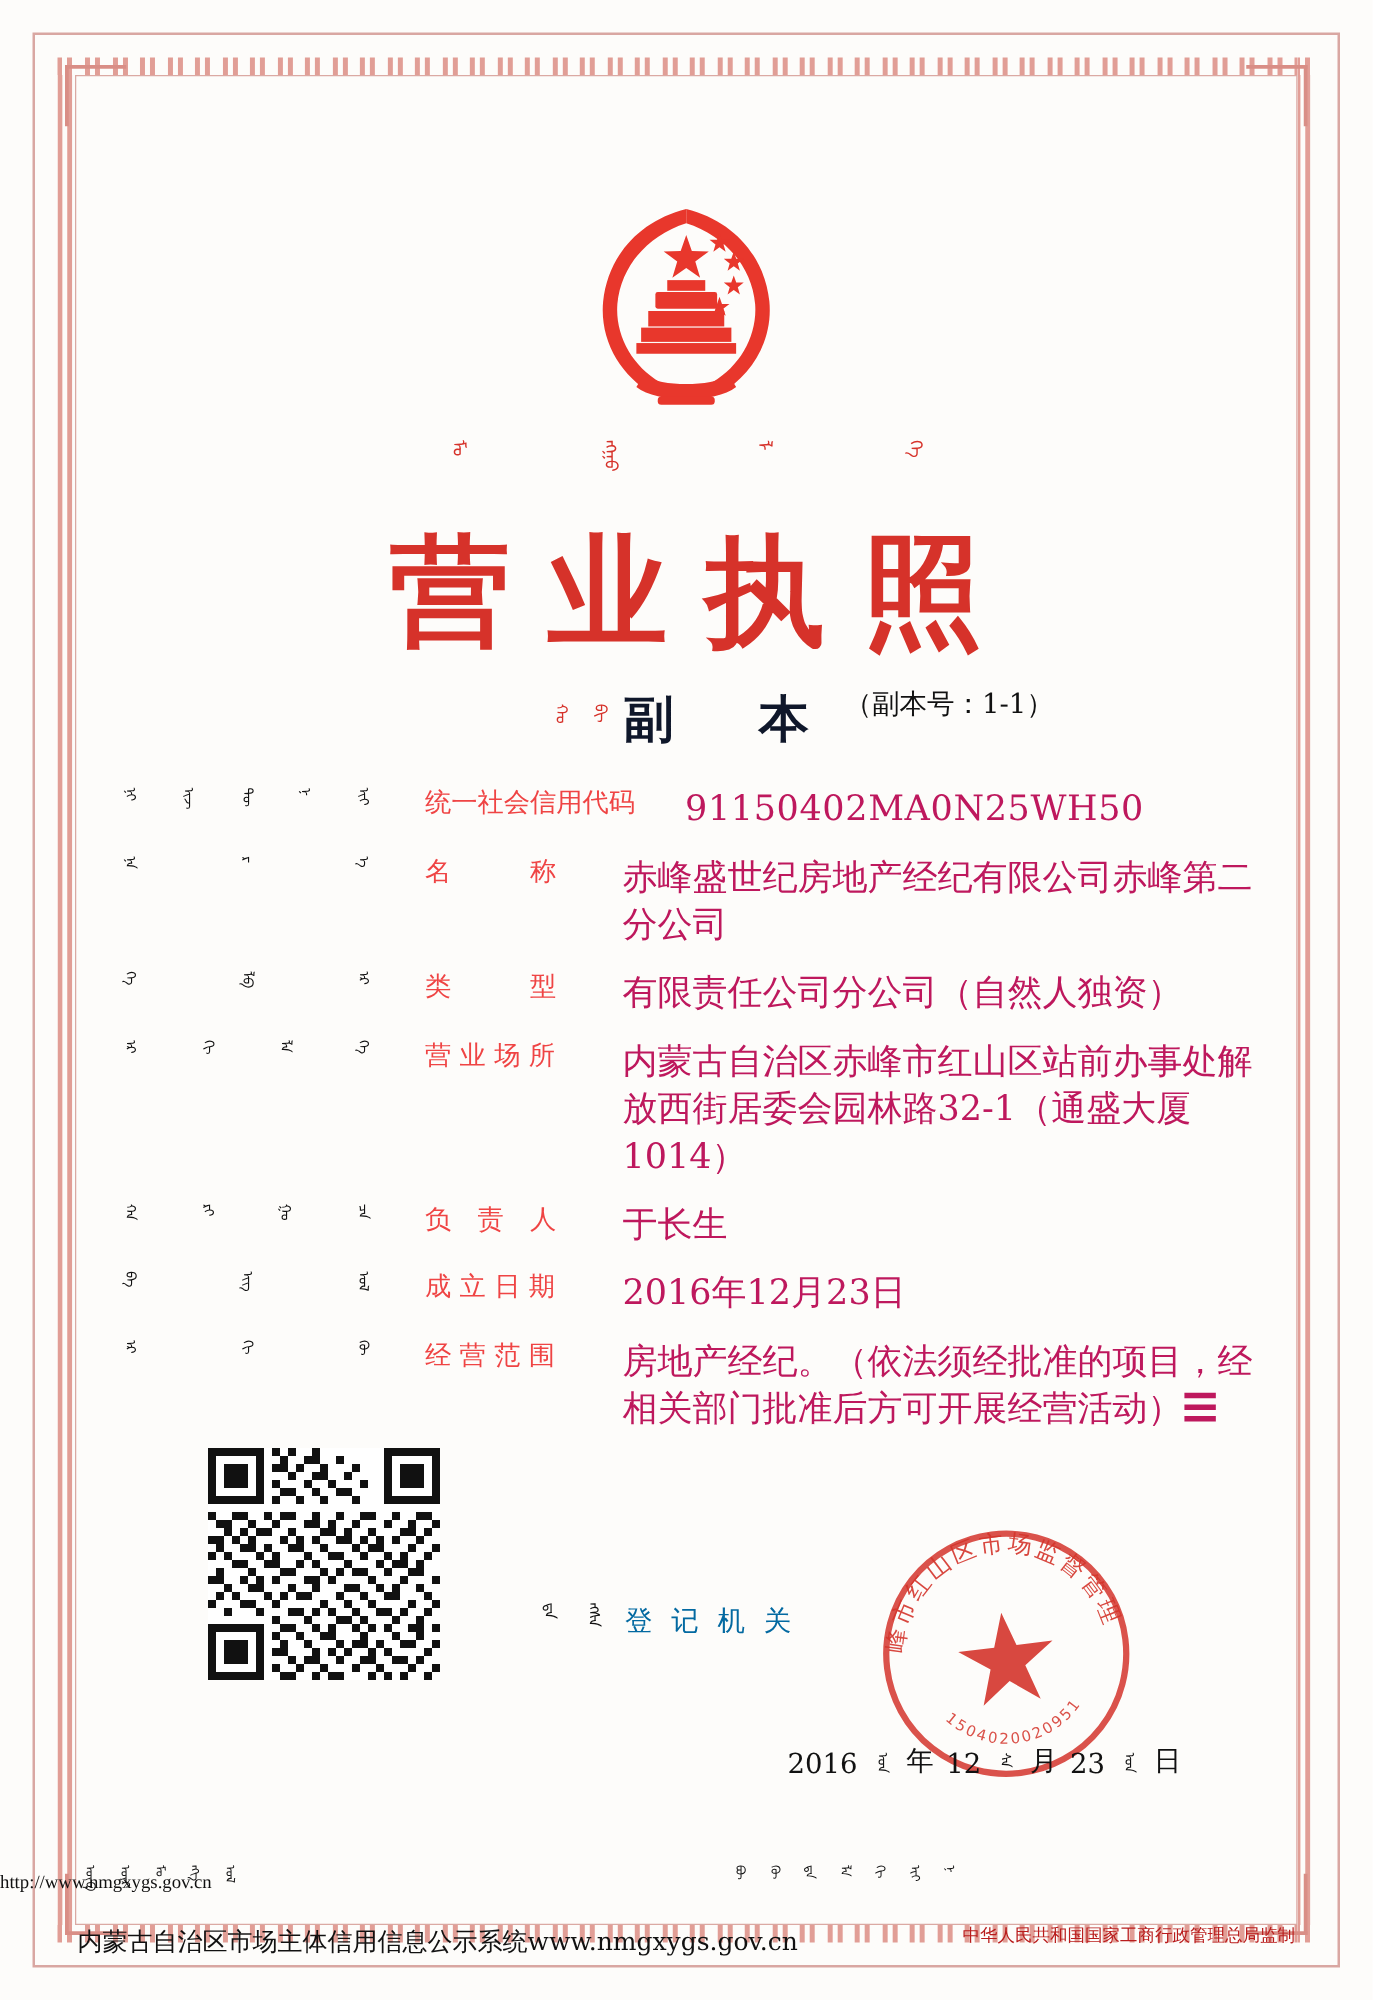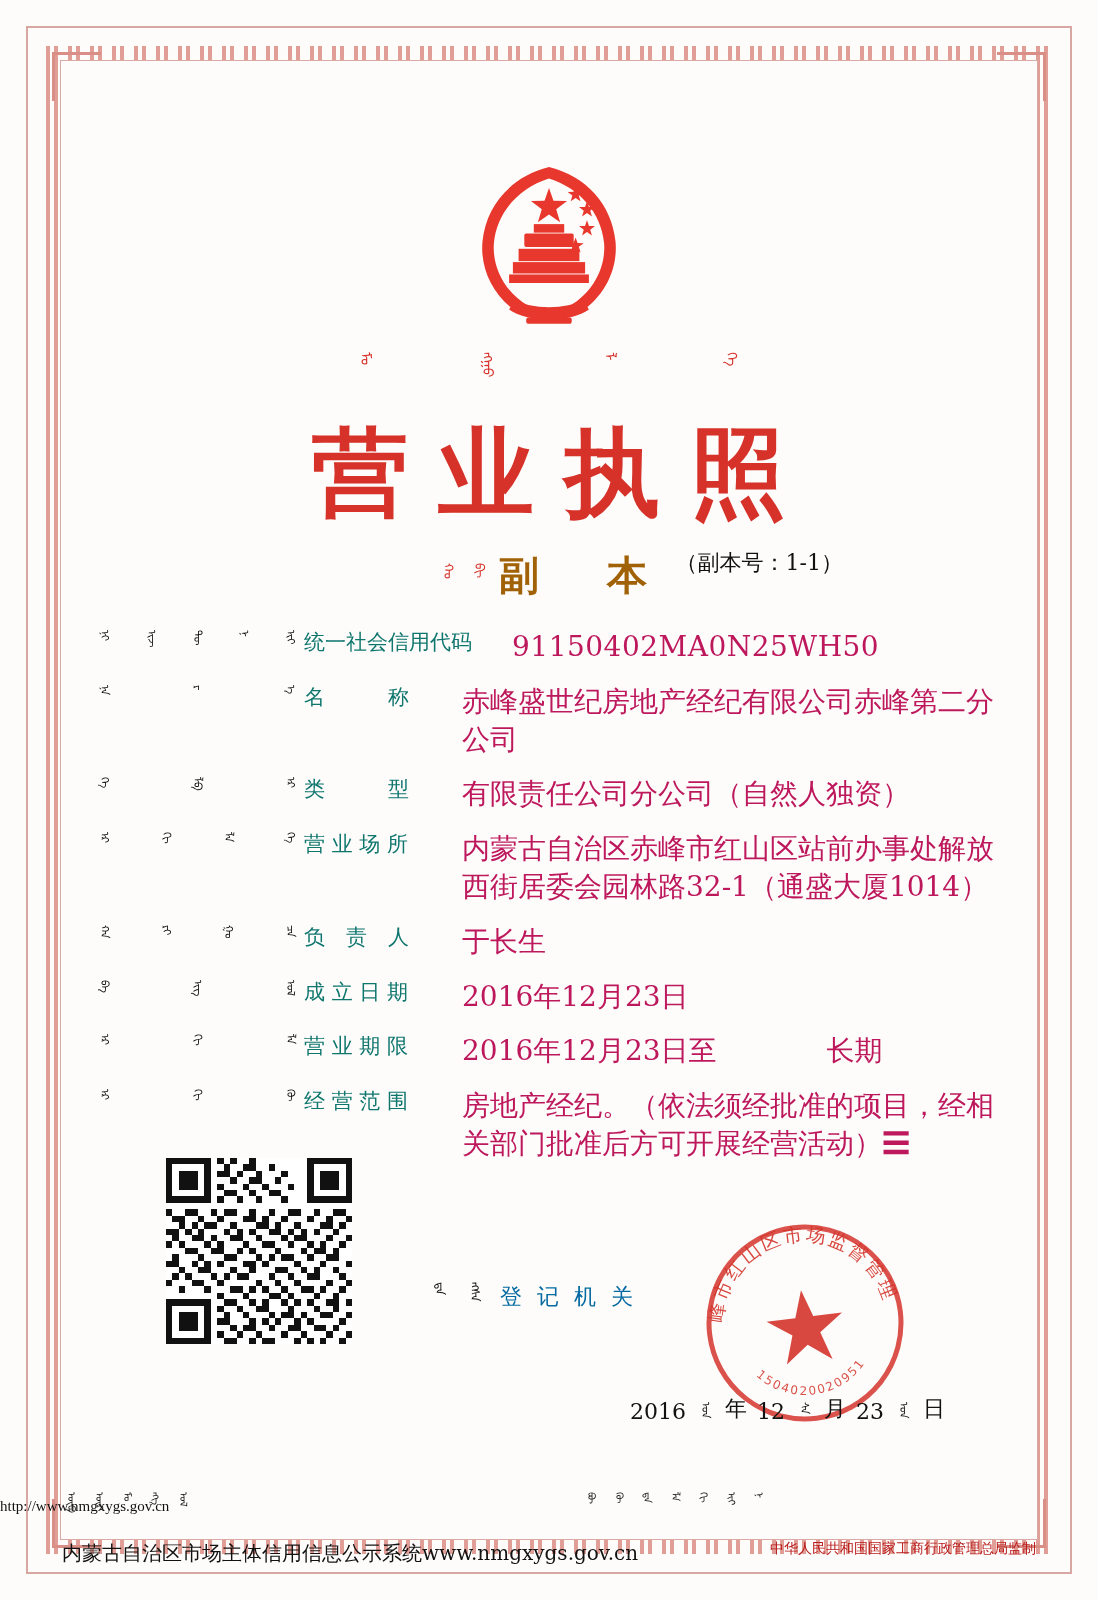--- a/index.html
+++ b/index.html
@@ -75,21 +75,21 @@
   }
   .subtitle-wrap{
     position:absolute;left:0;right:0;top:548px;
     display:flex;align-items:flex-end;justify-content:center;gap:8px;
   }
   .sub-mg{
     writing-mode:vertical-lr;font-family:"DejaVu Sans",sans-serif;
     font-size:13px;color:#d6322a;height:40px;
   }
   .subtitle{
-    color:#a16207;font-size:40px;font-weight:700;letter-spacing:14px;
+    color:#0f172a;font-size:40px;font-weight:700;letter-spacing:14px;
     font-family:"DejaVu Serif",serif;
   }
   .copy-no{
     position:absolute;right:255px;top:548px;
     font-size:22px;color:#111;
     font-family:"DejaVu Serif",serif;
   }
   
   .fields{
     position:absolute;left:95px;top:628px;right:95px;
@@ -105,24 +105,25 @@
     height:26px;
     padding-right:4px;
   }
   .label-mg span{
     writing-mode:vertical-lr;
     font-family:"DejaVu Sans",sans-serif;
     font-size:11px;color:#111;height:24px;
   }
   .label-cn{
     width:108px;flex:none;
-    font-size:21px;color:#0f766e;
+    font-size:21px;color:#ef4444;
     letter-spacing:0;
     display:flex;justify-content:space-between;
     font-family:"DejaVu Serif",serif;
+    margin-left:36px;
   }
   .label-cn.w5{width:150px;}
   .value{
     flex:1;
     font-size:28px;color:#be185d;line-height:1.35;
     font-family:"DejaVu Serif",serif;
     padding-left:8px;
   }
   .value.code{font-family:"DejaVu Serif",serif;letter-spacing:.5px;}
   .value .long-term{margin-left:110px;}
@@ -299,31 +300,20 @@
     <div class="row">
       <div class="label-mg">
         <span>ᠪᠠ</span>
         <span>ᠢᠭ</span>
         <span>ᠤᠯ</span>
       </div>
       <div class="label-cn w5">成 立 日 期</div>
       <div class="value">2016年12月23日</div>
     </div>
 
-    <div class="row">
-      <div class="label-mg">
-        <span>ᠡᠷ</span>
-        <span>ᠬᠢ</span>
-        <span>ᠯᠡ</span>
-      </div>
-      <div class="label-cn w5">营 业 期 限</div>
-      <div class="value">
-        <span>2016年12月23日至</span><span class="long-term">长期</span>
-      </div>
-    </div>
 
     <div class="row">
       <div class="label-mg">
         <span>ᠡᠷ</span>
         <span>ᠬᠢ</span>
         <span>ᠬᠦ</span>
       </div>
       <div class="label-cn w5">经 营 范 围</div>
       <div class="value">房地产经纪。（依法须经批准的项目，经相关部门批准后方可开展经营活动）☰</div>
     </div>

